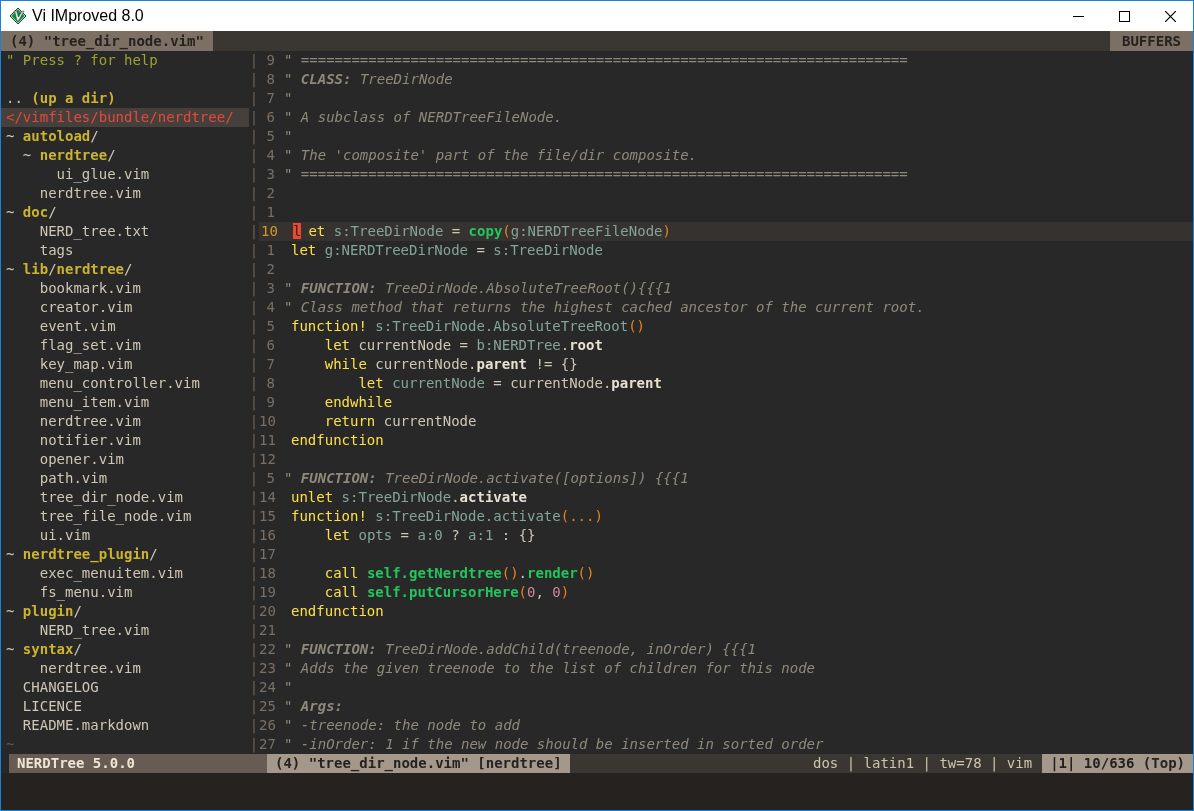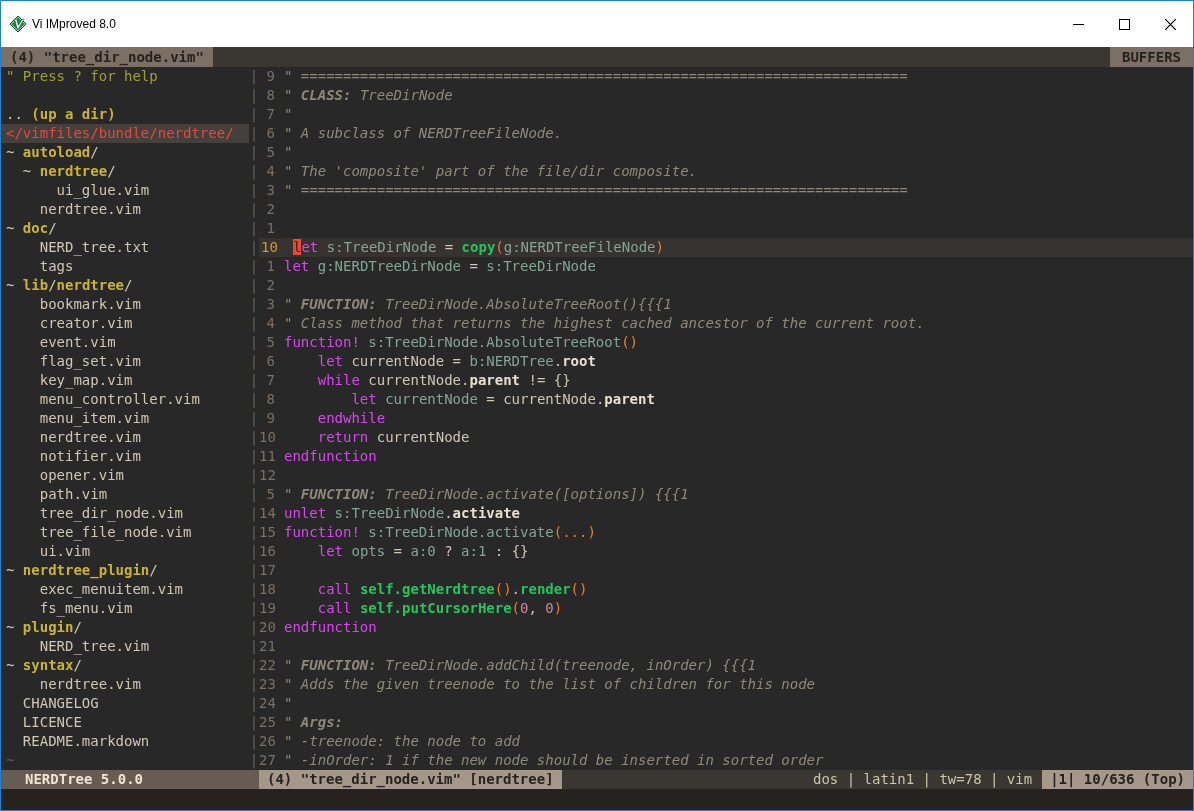--- a/index.html
+++ b/index.html
@@ -5,22 +5,22 @@
   * { margin:0; padding:0; box-sizing:border-box; }
   html,body { background:#1b1b1b; }
   .window {
     position:relative; width:1194px; height:811px;
     border:1px solid #1a82d8; background:#282828;
     font-family:"DejaVu Sans Mono", monospace; font-size:14px;
     overflow:hidden;
   }
   
   .titlebar {
-    height:46px; background:#ffffff; display:flex; align-items:center;
-    font-family:"Liberation Sans", sans-serif; font-size:12px; color:#000;
+    height:30px; background:#ffffff; display:flex; align-items:center;
+    font-family:"Liberation Sans", sans-serif; font-size:16px; color:#000;
   }
   .titlebar .app-icon { width:16px; height:16px; margin:0 6px 0 9px; flex:none; }
   .titlebar .title { flex:1; }
   .win-controls { display:flex; height:100%; }
   .win-btn {
     width:46px; height:100%; display:flex; align-items:center; justify-content:center;
     color:#000; font-size:13px;
   }
   .win-btn svg { display:block; }
   
@@ -52,36 +52,36 @@
     flex:none; width:25px; padding-right:9px; text-align:right;
     color:#7c6f64;
   }
   .row.cur { background:#363230; }
   .row.cur .gutter { text-align:left; color:#d79921; padding-left:2px; width:34px; padding-right:0; }
   
   .s-fg   { color:#cfc6b4; }
   .s-b    { color:#e8e0cf; font-weight:bold; }
   .s-c    { color:#8f897b; font-style:italic; }
   .s-cb   { color:#8f897b; font-style:italic; font-weight:bold; }
-  .s-k    { color:#d946ef; }
+  .s-k    { color:#fde047;padding-left:7px; }
   .s-id   { color:#83a598; }
   .s-fn   { color:#22c55e; font-weight:bold; }
   .s-o    { color:#e8821e; }
   .s-n    { color:#d3869b; }
   .s-dir  { color:#cbb42e; font-weight:bold; }
   .s-help { color:#9da035; }
   .s-file { color:#cfc6b4; }
   .s-root { color:#e5493d; }
   .s-tilde{ color:#5f594f; }
   .s-cursor { background:#f1472f; color:#282828; }
   
   .statusline { height:19px; line-height:19px; display:flex; white-space:pre; }
   .st-left {
     width:258px; flex:none; background:#665c54; color:#eee6d4; font-weight:bold;
-    padding-left:24px; overflow:hidden;
+    padding-left:8px; overflow:hidden;margin-left:8px;
   }
   .st-mid { flex:1; background:#3a3632; display:flex; }
   .st-file { background:#a3988a; color:#262220; font-weight:bold; padding:0 8px; }
   .st-fill { flex:1; }
   .st-flags { background:#3a3632; color:#cdc4ae; padding:0 10px; }
   .st-ruler { background:#a3988a; color:#262220; font-weight:bold; padding:0 8px; }
   
   .cmdline { height:37px; background:#252220; }
 </style>
 </head>

